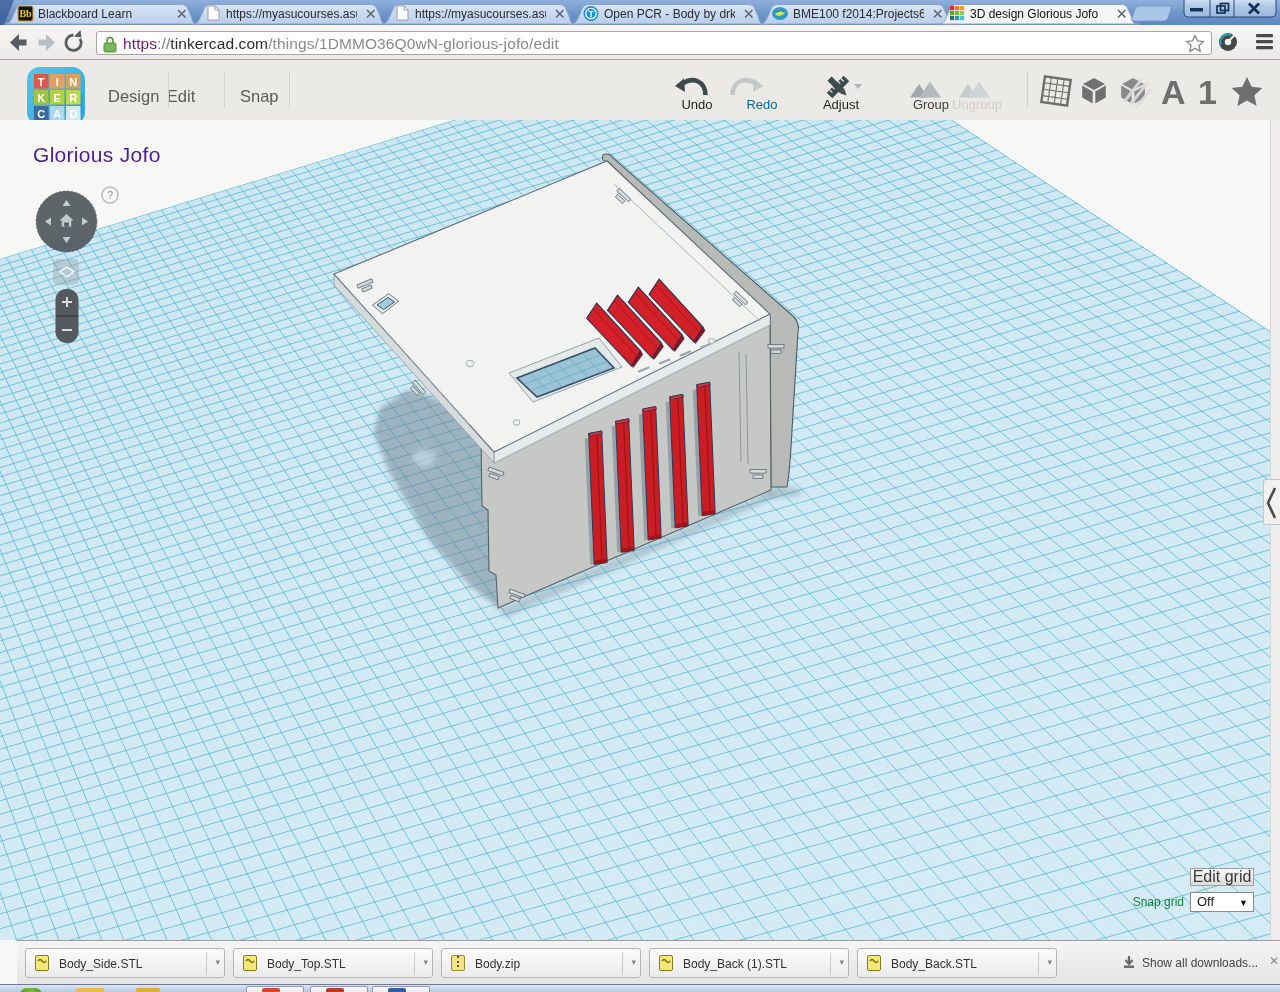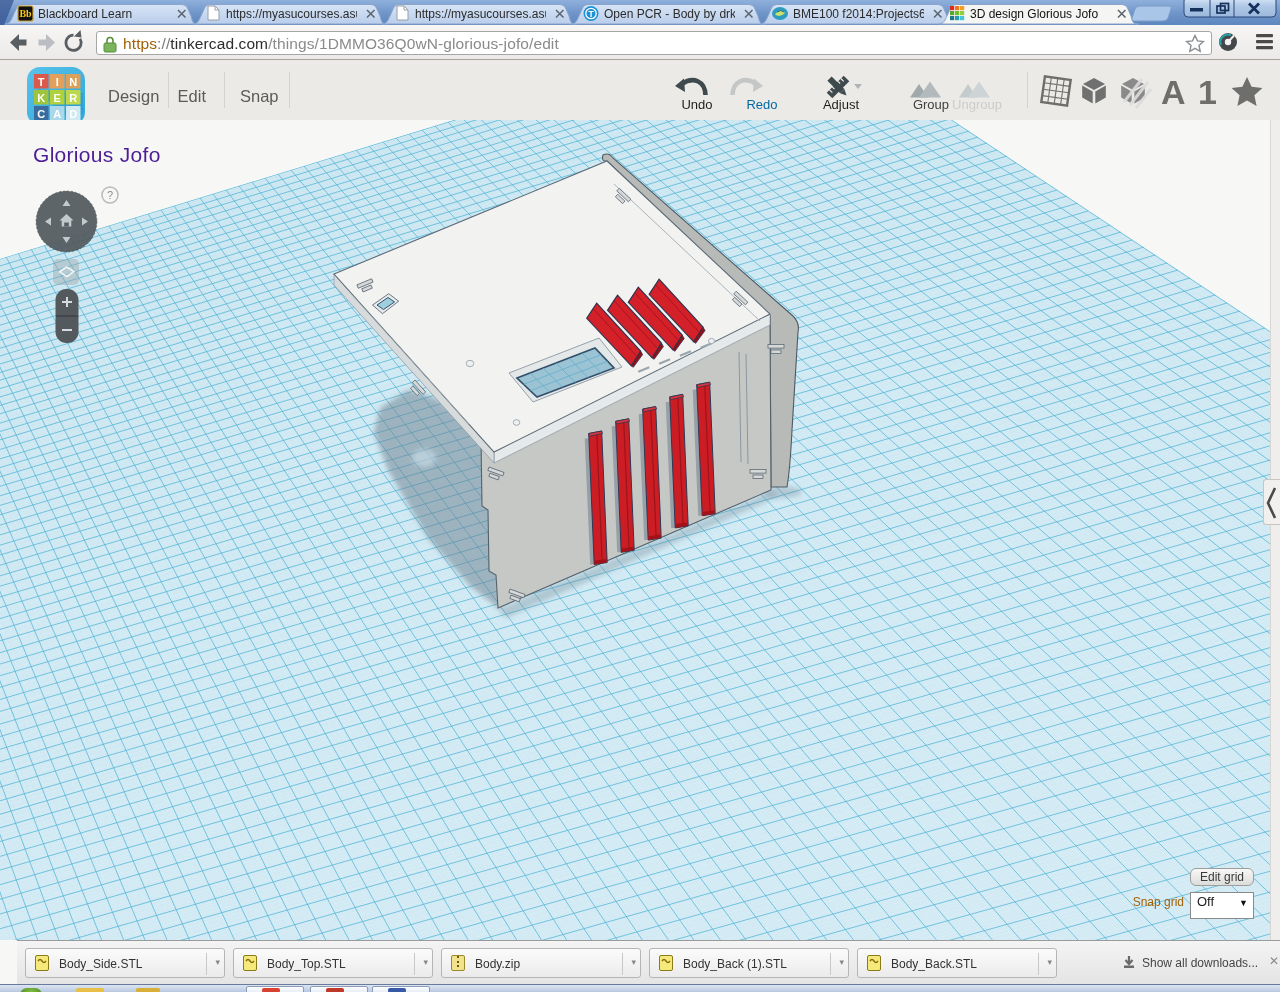--- a/index.html
+++ b/index.html
@@ -1,29 +1,29 @@
 <!DOCTYPE html>
 <html><head><meta charset="utf-8"><style>
 *{margin:0;padding:0;box-sizing:border-box}
 html,body{width:1280px;height:992px;overflow:hidden;font-family:"Liberation Sans",sans-serif;background:#f7f7f5}
 #navbar{position:absolute;left:0;top:25px;width:1280px;height:35px;background:linear-gradient(#f7f6f5,#eceae8);border-bottom:1px solid #a8a29a}
 #omni{position:absolute;left:96px;top:6px;width:1116px;height:24px;background:#fff;border:1px solid #a6a6a6;border-radius:3px}
 #urltext{position:absolute;left:26px;top:3px;font-size:15.5px;letter-spacing:0.1px;white-space:nowrap}
 #tkhead{position:absolute;left:0;top:60px;width:1280px;height:60px;background:#eceae7}
-.tkmenu{position:absolute;top:28px;font-size:16.5px;line-height:17px;color:#5b5b59;text-align:right}
+.tkmenu{position:absolute;top:28px;font-size:16.5px;line-height:17px;color:#5b5b59;text-align:center}
 .tksep{position:absolute;top:12px;width:1px;height:36px;background:#d5d3d0}
 .tklab{position:absolute;top:37px;font-size:13px;text-align:center}
 #canvas{position:absolute;left:0;top:120px;width:1280px;height:820px;background:#f7f7f5}
 #scene{position:absolute;left:0;top:0}
 #gtitle{position:absolute;left:33px;top:23px;font-size:21px;color:#4c1d95;letter-spacing:0.3px}
 #rstrip{position:absolute;left:1270px;top:0;width:10px;height:820px;background:#efeeec;border-left:1px solid #d8d6d2}
 #rhandle{position:absolute;left:1263px;top:359px;width:17px;height:46px;background:#f1f0ee;border:1px solid #c8c6c2;border-right:none;border-radius:3px 0 0 3px}
-#editgrid{position:absolute;left:1190px;top:748px;width:64px;height:18px;background:linear-gradient(#f8f8f8,#dcdcda);border:1px solid #9d9d9b;border-radius:6px;font-size:12px;color:#3a3a38;text-align:center;line-height:16px}
-#snaplab{position:absolute;left:1110px;top:775px;width:74px;font-size:12px;color:#a16207;text-align:right}
-#snapdd{position:absolute;left:1190px;top:772px;width:64px;height:27px;background:#fff;border:1px solid #8a8a88;font-size:13px;color:#222;padding-left:6px;line-height:17px}
+#editgrid{position:absolute;left:1190px;top:748px;width:64px;height:18px;background:linear-gradient(#f8f8f8,#dcdcda);border:1px solid #9d9d9b;border-radius:0;font-size:16px;color:#3a3a38;text-align:center;line-height:16px}
+#snaplab{position:absolute;left:1110px;top:775px;width:74px;font-size:12px;color:#15803d;text-align:right}
+#snapdd{position:absolute;left:1190px;top:772px;width:64px;height:20px;background:#fff;border:1px solid #8a8a88;font-size:13px;color:#222;padding-left:6px;line-height:17px}
 #snaparr{position:absolute;right:5px;top:2px;font-size:9px;color:#111}
 #shelf{position:absolute;left:17px;top:940px;width:1280px;height:44px;background:linear-gradient(#f4f4f4,#e4e4e4);border-top:1px solid #9a9a9a}
 .dlbtn{position:absolute;top:7px;width:200px;height:30px;background:linear-gradient(#fbfbfb,#ebebeb);border:1px solid #b5b5b5;border-radius:3px}
 .dlbtn svg{position:absolute;left:9px;top:6px}
 .dlname{position:absolute;left:33px;top:8px;font-size:12px;color:#333}
 .dlsep{position:absolute;right:17px;top:4px;width:1px;height:22px;background:#c8c8c8}
 .dlarr{position:absolute;right:4px;top:8px;font-size:9px;color:#888}
 #showall{position:absolute;left:1105px;top:14px;font-size:12px;color:#444}
 #showalltext{}
 #shelfx{position:absolute;left:1252px;top:13px;font-size:12px;color:#8a8a8a}
@@ -126,21 +126,21 @@
     <path d="M10,17.5 L19,9 v5.5 h7.5 v6 h-7.5 v5.5 z" fill="#595e63"></path>
     <path d="M55,17.5 L46,9 v5.5 h-7.5 v6 h7.5 v5.5 z" fill="#babec2"></path>
     <path d="M73.5,10.2 a7.6,7.6 0 1 0 6.5,3.6" fill="none" stroke="#595e63" stroke-width="2.7"></path>
     <path d="M80.5,5 l1,7.5 -7.5,-1 z" fill="#595e63"></path>
   </svg>
   <div id="omni">
     <svg width="14" height="18" viewBox="0 0 14 18" style="position:absolute;left:6px;top:3px">
       <rect x="1" y="8" width="12" height="9" rx="1.5" fill="#7ab55c" stroke="#568c3a" stroke-width="1"></rect>
       <path d="M4,8 v-2.5 a3,3 0 0 1 6,0 V8" fill="none" stroke="#568c3a" stroke-width="1.6"></path>
     </svg>
-    <span id="urltext"><span style="color:#a16207">https</span><span style="color:#7b7b7b">://</span><span style="color:#2c2c2c">tinkercad.com</span><span style="color:#8a8a8a">/things/1DMMO36Q0wN-glorious-jofo/edit</span></span>
+    <span id="urltext"><span style="color:#701a75">https</span><span style="color:#7b7b7b">://</span><span style="color:#2c2c2c">tinkercad.com</span><span style="color:#8a8a8a">/things/1DMMO36Q0wN-glorious-jofo/edit</span></span>
     <svg width="20" height="20" viewBox="0 0 20 20" style="position:absolute;right:6px;top:2px">
       <path d="M10,1.5 l2.5,5.4 5.9,0.6 -4.4,4 1.2,5.8 -5.2,-3 -5.2,3 1.2,-5.8 -4.4,-4 5.9,-0.6 z" fill="none" stroke="#8a8f94" stroke-width="1.4"></path>
     </svg>
   </div>
   <svg width="60" height="24" viewBox="0 0 60 24" style="position:absolute;right:4px;top:5px">
     <circle cx="12" cy="12" r="9" fill="#45484a"></circle>
     <path d="M4.8,15 a7.6,7.6 0 0 1 10,-9.8" fill="none" stroke="#2aa0a8" stroke-width="2.2"></path>
     <circle cx="12" cy="12" r="3.2" fill="#f2f2f2"></circle>
     <path d="M13,11 L18,5.5" stroke="#f2f2f2" stroke-width="2"></path>
     <g fill="#4a4a4a">
@@ -173,21 +173,21 @@
       <rect x="39" y="23" width="14.5" height="14.5" fill="#bed84e"></rect>
       <text x="46.2" y="34.5" font-size="11" font-weight="bold" fill="#fff" text-anchor="middle" font-family="Liberation Sans,sans-serif">R</text>
       <rect x="7" y="39" width="14.5" height="14.5" fill="#3a6b9e"></rect>
       <text x="14.2" y="50.5" font-size="11" font-weight="bold" fill="#fff" text-anchor="middle" font-family="Liberation Sans,sans-serif">C</text>
       <rect x="23" y="39" width="14.5" height="14.5" fill="#a8d8ea"></rect>
       <text x="30.2" y="50.5" font-size="11" font-weight="bold" fill="#fff" text-anchor="middle" font-family="Liberation Sans,sans-serif">A</text>
       <rect x="39" y="39" width="14.5" height="14.5" fill="#cfeaf2"></rect>
       <text x="46.2" y="50.5" font-size="11" font-weight="bold" fill="#fff" text-anchor="middle" font-family="Liberation Sans,sans-serif">D</text>
     </svg>
     <div class="tkmenu" style="left:108px;width:46px">Design</div>
-    <div class="tkmenu" style="left:176px;width:30px">Edit</div>
+    <div class="tkmenu" style="left:166px;width:30px">Edit</div>
     <div class="tkmenu" style="left:240px;width:34px">Snap</div>
     <div class="tksep" style="left:168px"></div>
     <div class="tksep" style="left:224px"></div>
     <div class="tksep" style="left:289px"></div>
     <div class="tksep" style="left:1027px"></div>
     <svg width="340" height="40" viewBox="0 0 340 40" style="position:absolute;left:660px;top:12px">
       <path d="M24,6.5 l-9,7.5 10,6 z" fill="#3f4a4e"></path>
       <path d="M22,12 C33,4 45,9 45.5,23" stroke="#3f4a4e" stroke-width="4.6" fill="none"></path>
       <path d="M94,6.5 l9,7.5 -10,6 z" fill="#c3c7c7"></path>
       <path d="M96,12 C85,4 73,9 72.5,23" stroke="#c3c7c7" stroke-width="4.6" fill="none"></path>

